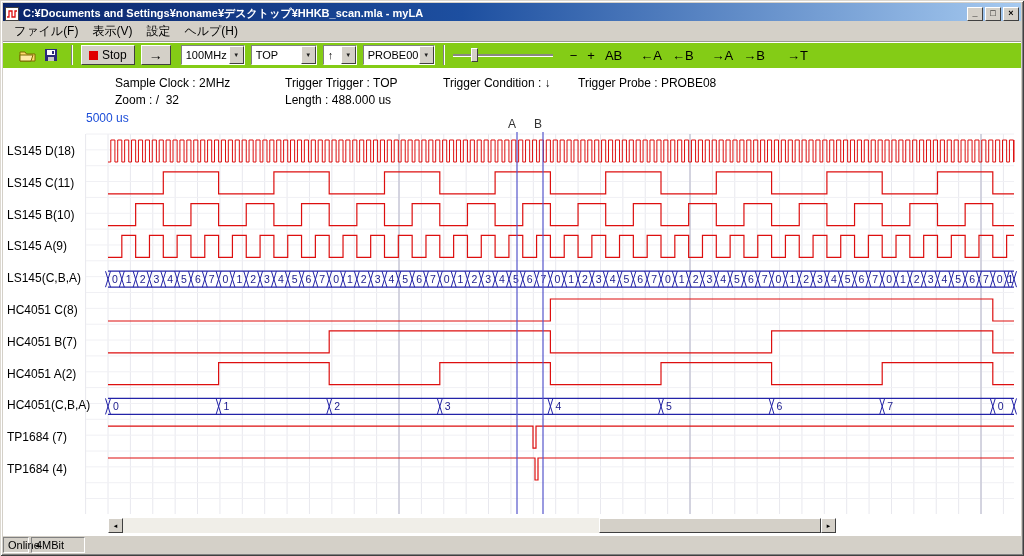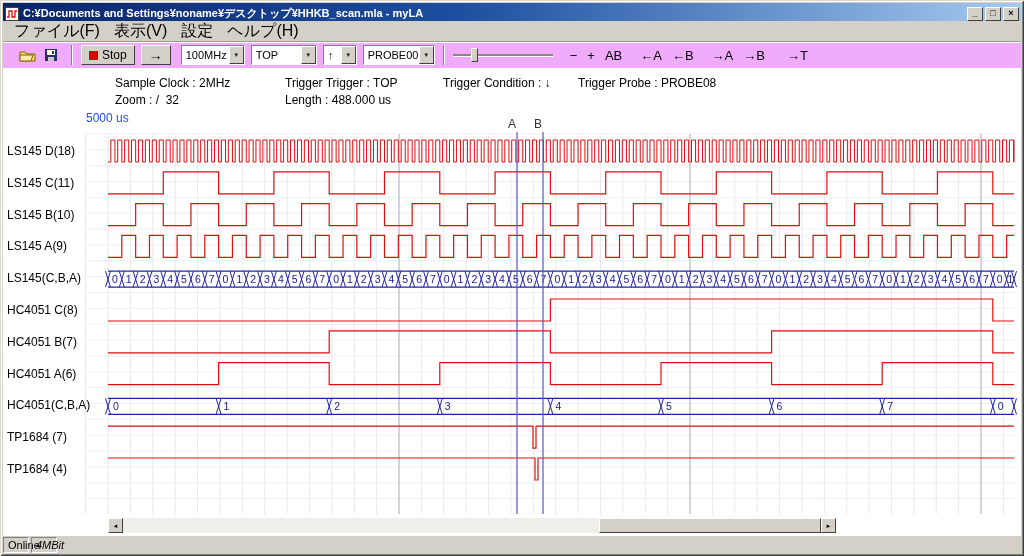--- a/index.html
+++ b/index.html
@@ -8,25 +8,25 @@
   .win{position:relative;width:1024px;height:556px;background:#d4d0c8;
     box-shadow:inset 1px 1px 0 #dcd8d0, inset -1px -1px 0 #404040, inset 2px 2px 0 #fff, inset -2px -2px 0 #808080;}
   
   .titlebar{position:absolute;left:3px;top:3px;right:3px;height:18px;
     background:linear-gradient(90deg,#0a246a,#1d4fa0 45%,#a6caf0);display:flex;align-items:flex-end;padding:0 2px;}
   .title-text{color:#fff;font-size:11px;font-weight:bold;margin-left:4px;flex:1;white-space:nowrap;overflow:hidden;}
   .title-btns{display:flex;gap:2px;}
   .tbtn{width:16px;height:14px;background:#d4d0c8;border:1px solid;border-color:#fff #404040 #404040 #fff;
     font-size:9px;line-height:11px;text-align:center;font-weight:bold;color:#000;cursor:default;}
   
-  .menubar{position:absolute;left:3px;top:21px;right:3px;height:20px;display:flex;align-items:center;font-size:16px;padding-left:4px;background:#d4d0c8;}
+  .menubar{position:absolute;left:3px;top:21px;right:3px;height:20px;display:flex;font-size:12px;padding-left:4px;background:#d4d0c8;}
   .menu-item{padding:2px 7px;white-space:nowrap;}
   
   .toolbar{position:absolute;left:3px;top:41px;right:3px;height:27px;display:flex;align-items:center;
-    border-top:1px solid #9c9a94;box-shadow:inset 0 1px 0 #fff;background:#f0abfc;padding-left:12px;}
+    border-top:1px solid #9c9a94;box-shadow:inset 0 1px 0 #fff;background:#84cc16;padding-left:12px;}
   .iconbtn{width:24px;height:22px;display:flex;align-items:center;justify-content:center;background:none;border:none;}
   .tsep{width:2px;height:20px;border-left:1px solid #808080;border-right:1px solid #fff;margin:0 8px;}
   .btn3d{height:20px;display:flex;align-items:center;gap:4px;padding:0 7px;background:#d4d0c8;border:1px solid;
     border-color:#fff #404040 #404040 #fff;font-size:12px;font-family:inherit;color:#000;}
   .stop-sq{width:9px;height:9px;background:#e00000;display:inline-block;}
   .runbtn{margin-left:6px;font-size:14px;font-weight:bold;}
   .combo{display:flex;height:20px;border:1px solid;border-color:#808080 #fff #fff #808080;background:#fff;align-items:stretch;}
   .combo-text{flex:1;font-size:11px;padding:3px 2px 0 4px;white-space:nowrap;overflow:hidden;color:#000;}
   .combo-btn{width:15px;background:#d4d0c8;border:1px solid;border-color:#fff #404040 #404040 #fff;font-size:6px;
     display:flex;align-items:center;justify-content:center;color:#222;}
@@ -53,21 +53,21 @@
   
   .hscroll{position:absolute;left:108px;top:518px;width:728px;height:15px;display:flex;background:#f0eee8;z-index:4;}
   .sb-arrow{width:15px;height:15px;background:#d4d0c8;border:1px solid;border-color:#fff #404040 #404040 #fff;font-size:6px;
     display:flex;align-items:center;justify-content:center;color:#000;}
   .sb-track{position:relative;flex:1;}
   .sb-thumb{position:absolute;left:476px;top:0;width:222px;height:15px;background:#d4d0c8;border:1px solid;border-color:#fff #404040 #404040 #fff;}
   
   .statusbar{position:absolute;left:3px;right:3px;bottom:3px;height:17px;display:flex;gap:2px;font-size:11px;
     background:#d4d0c8;padding-top:1px;}
   .sb-panel{border:1px solid;border-color:#808080 #fff #fff #808080;padding:1px 4px;white-space:nowrap;color:#000;}
-  .sb-main{flex:1;} .sb-online{width:26px;} .sb-mem{width:26px;margin-right:9px;font-style:italic;}
+  .sb-main{flex:1;} .sb-online{width:26px;} .sb-mem{width:54px;margin-right:9px;}
 </style>
 </head>
 <body>
 
 <div class="win">
 
   <div class="titlebar">
     <span style="display:flex;">
       <svg width="14" height="14">
           <rect x="0.5" y="0.5" width="13" height="13" fill="#fff" stroke="#404040"></rect>
@@ -158,21 +158,21 @@
   <span class="time-label">5000 us</span>
 
   <div id="ch-labels">
       <div class="ch-label" style="top: 144px;">LS145 D(18)</div>
       <div class="ch-label" style="top: 175.8px;">LS145 C(11)</div>
       <div class="ch-label" style="top: 207.6px;">LS145 B(10)</div>
       <div class="ch-label" style="top: 239.4px;">LS145 A(9)</div>
       <div class="ch-label" style="top: 271.2px;">LS145(C,B,A)</div>
       <div class="ch-label" style="top: 303px;">HC4051 C(8)</div>
       <div class="ch-label" style="top: 334.8px;">HC4051 B(7)</div>
-      <div class="ch-label" style="top: 366.6px;">HC4051 A(6)</div>
+      <div class="ch-label" style="top: 366.6px;">HC4051 A(2)</div>
       <div class="ch-label" style="top: 398.4px;">HC4051(C,B,A)</div>
       <div class="ch-label" style="top: 430.2px;">TP1684 (7)</div>
       <div class="ch-label" style="top: 462px;">TP1684 (4)</div>
     </div>
 
   <svg id="wave-svg" width="1024" height="412">
       <line x1="85.615" y1="26" x2="85.615" y2="406" stroke="#e8e8ee" stroke-width="1"></line>
       <line x1="108" y1="26" x2="108" y2="406" stroke="#e8e8ee" stroke-width="1"></line>
       <line x1="130.385" y1="26" x2="130.385" y2="406" stroke="#e8e8ee" stroke-width="1"></line>
       <line x1="152.77" y1="26" x2="152.77" y2="406" stroke="#e8e8ee" stroke-width="1"></line>

